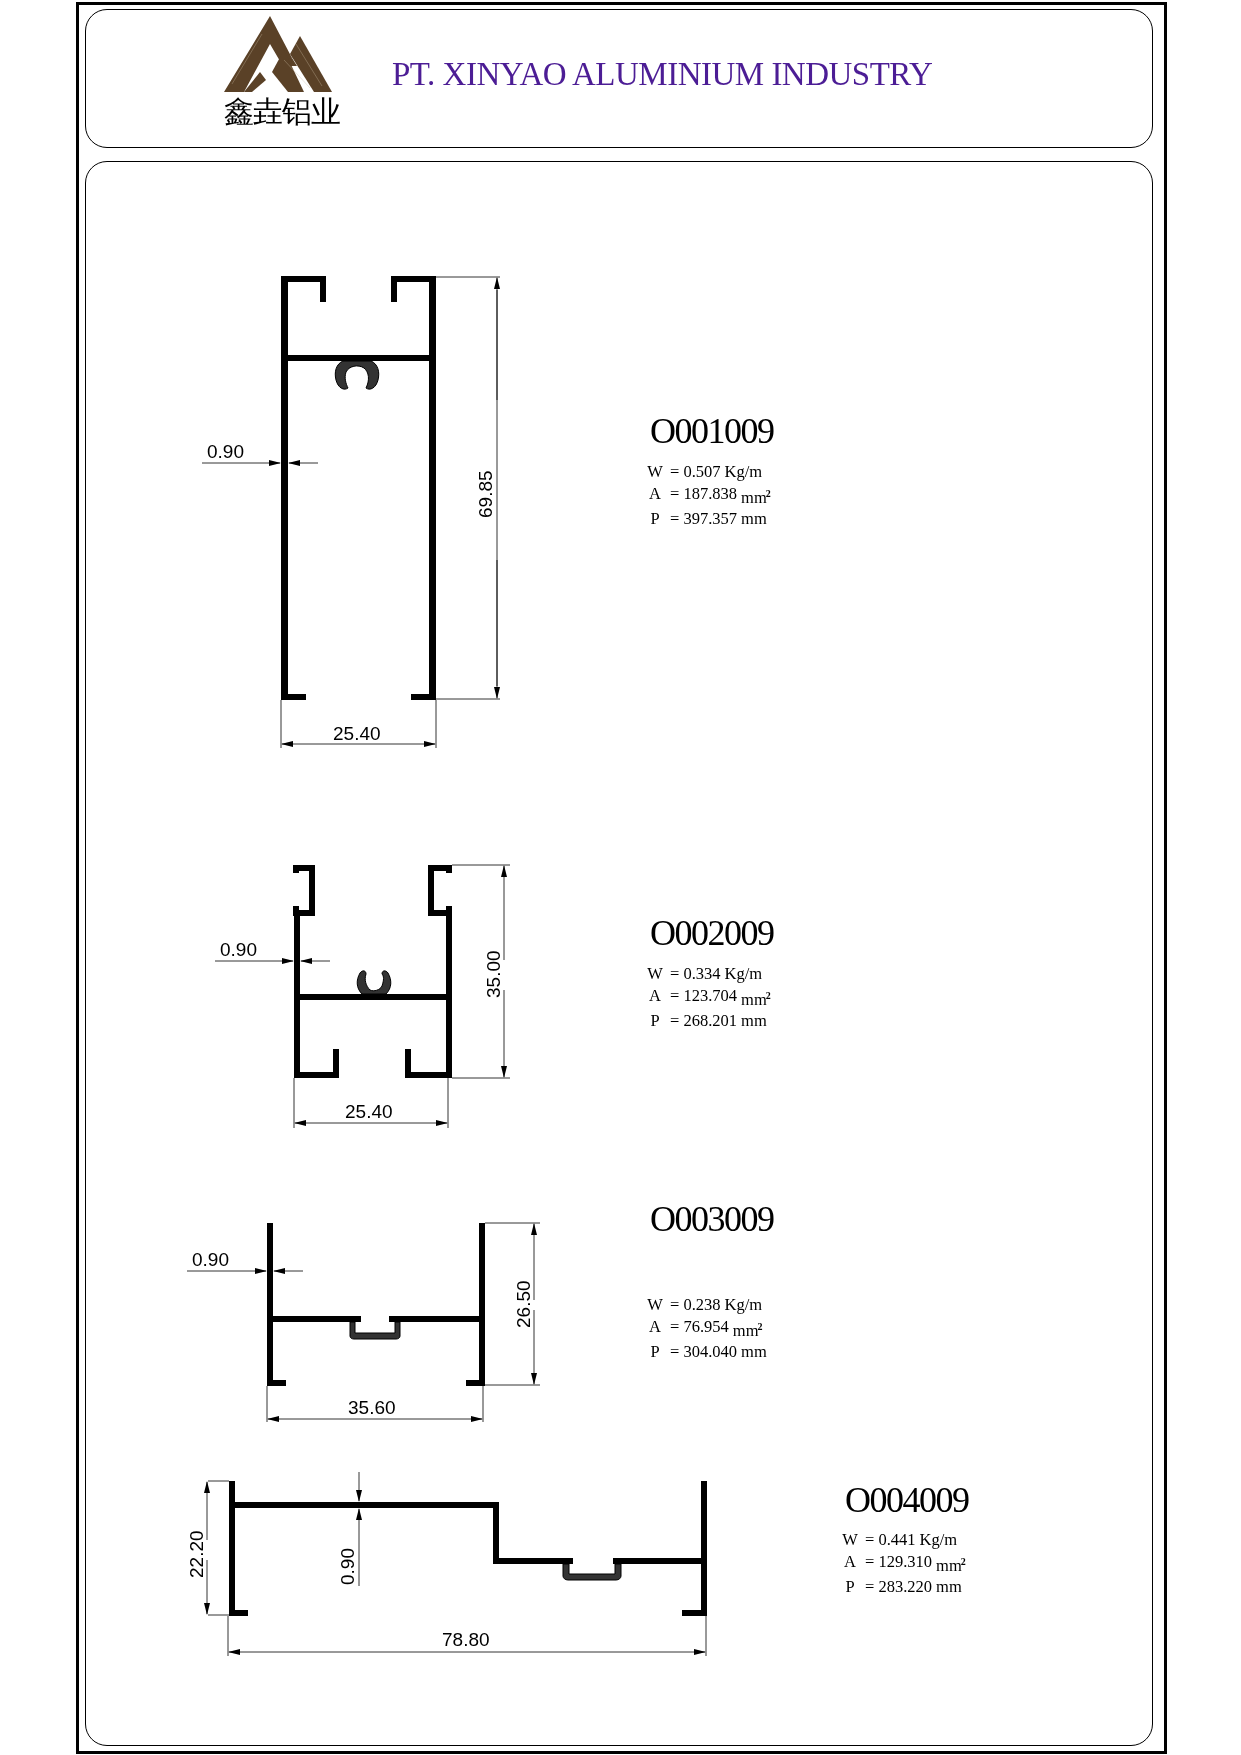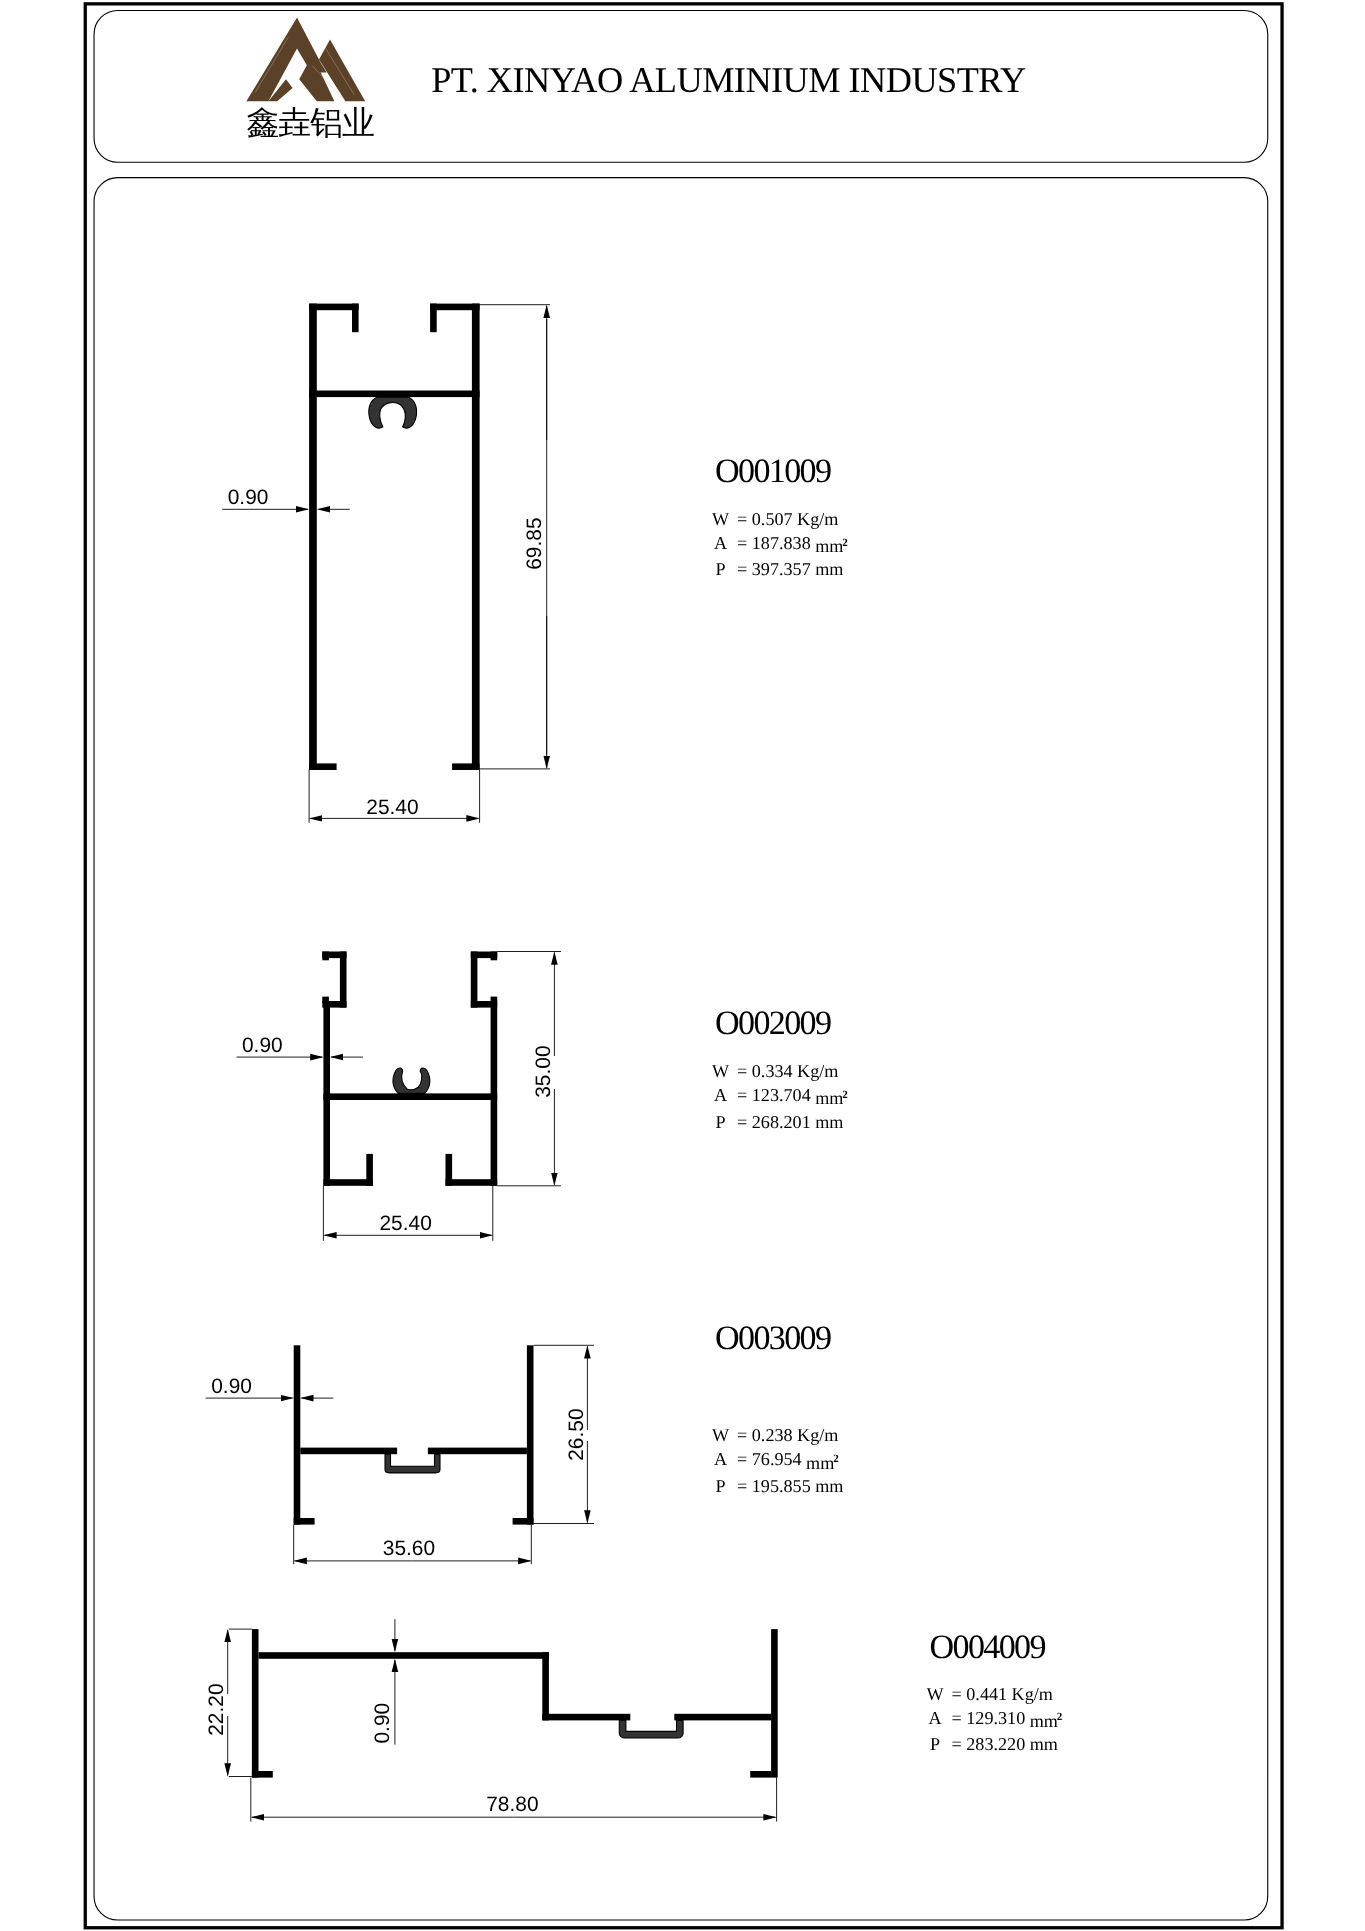--- a/index.html
+++ b/index.html
@@ -2,24 +2,24 @@
 <html><head>
   <meta charset="utf-8">
   <style>
     html, body { margin: 0; padding: 0; background: #ffffff; }
     body { width: 1241px; height: 1755px; position: relative; overflow: hidden; }
     .outer-frame { position: absolute; left: 76px; top: 2px; width: 1085px; height: 1746px; border: 3px solid #000; box-sizing: content-box; }
     .header-box { position: absolute; left: 85px; top: 9px; width: 1068px; height: 139px; border: 1.5px solid #000; border-radius: 22px; box-sizing: border-box; }
     .body-box { position: absolute; left: 85px; top: 161px; width: 1068px; height: 1585px; border: 1.5px solid #000; border-radius: 22px; box-sizing: border-box; }
     .logo { position: absolute; left: 222px; top: 14px; width: 110px; height: 116px; }
     .logo-cn { position: absolute; left: 224px; top: 92px; width: 110px; font-family: "DejaVu Sans", sans-serif; font-size: 30px; color: #000; letter-spacing: -1px; white-space: nowrap; }
-    .company-title { position: absolute; left: 392px; top: 56px; font-family: "Liberation Serif", serif; font-size: 33px; color: #000000; white-space: nowrap; letter-spacing: -0.5px; }
+    .company-title { position: absolute; left: 392px; top: 56px; font-family: "Liberation Serif", serif; font-size: 33px; color: #4c1d95; white-space: nowrap; letter-spacing: -0.5px; }
     svg.drawing { position: absolute; left: 0; top: 0; }
     .dim-text { font-family: "Liberation Sans", sans-serif; font-size: 19px; fill: #000; }
-    .code { position: absolute; font-family: "Liberation Serif", serif; font-size: 31px; color: #000; letter-spacing: -1.5px; font-weight: 400; white-space: nowrap; }
+    .code { position: absolute; font-family: "Liberation Serif", serif; font-size: 36px; color: #000; letter-spacing: -1.5px; font-weight: 400; white-space: nowrap; }
     .props { position: absolute; font-family: "Liberation Serif", serif; font-size: 16.5px; line-height: 21.5px; color: #000; white-space: nowrap; }
     .props .row { display: flex; }
     .props .k { display: inline-block; width: 22px; text-align: center; }
     .props .eq { display: inline-block; margin-left: 4px; }
     .props .u { display: inline-block; margin-left: 4px; }
     .props sup { font-size: 10px; font-weight: bold; vertical-align: 6px; margin-left: -1px; }
   </style>
 </head>
 <body>
 
@@ -229,21 +229,21 @@
       <span class="eq">= 0.238</span>
       <span class="u">Kg/m</span>
     </div>
   <div class="row">
       <span class="k">A</span>
       <span class="eq">= 76.954</span>
       <span class="u"><span>mm</span><sup>2</sup></span>
     </div>
   <div class="row">
       <span class="k">P</span>
-      <span class="eq">= 195.855</span>
+      <span class="eq">= 304.040</span>
       <span class="u">mm</span>
     </div>
 </div>
 
 <div class="code" style="left:845px; top:1479px;">O004009</div>
 <div class="props" style="left:839px; top:1529px;">
   <div class="row">
       <span class="k">W</span>
       <span class="eq">= 0.441</span>
       <span class="u">Kg/m</span>

